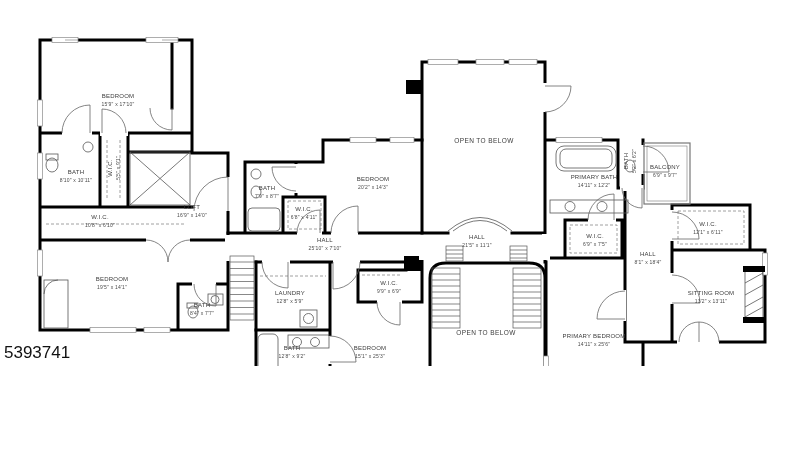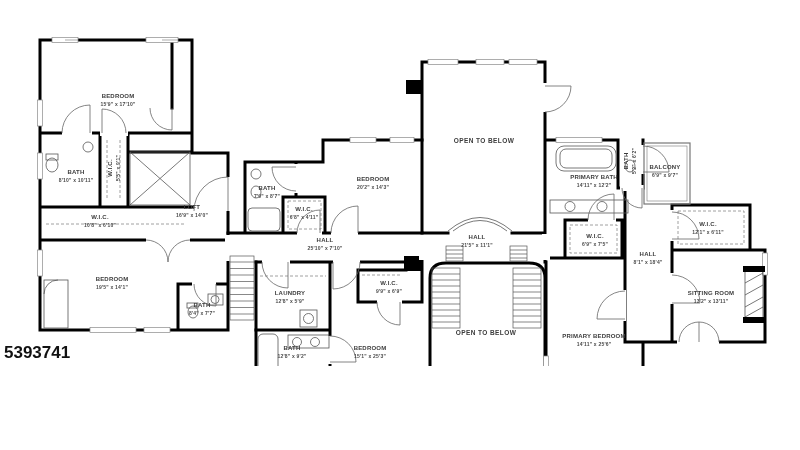--- a/index.html
+++ b/index.html
@@ -1,17 +1,17 @@
 <!DOCTYPE html>
 <html><head>
 <meta charset="utf-8">
 <style>
   html,body{margin:0;padding:0;background:#ffffff;}
   #canvas{position:relative;width:800px;height:366px;background:#ffffff;overflow:hidden;
-          font-family:"Liberation Sans",sans-serif;font-weight:bold;}
+          font-family:"Liberation Sans",sans-serif;}
   #plan-svg{position:absolute;left:0;top:0;}
   .plan-label{position:absolute;transform:translate(-50%,-50%);text-align:center;
               color:#3b3b3b;font-size:6px;line-height:1.3;letter-spacing:.2px;white-space:nowrap;}
   .plan-label .nm{display:block;font-size:6px;}
   .plan-label .dims{display:block;font-size:5px;color:#4a4a4a;}
   .plan-label.rot{transform:translate(-50%,-50%) rotate(-90deg);}
   .plan-label.big .nm{font-size:6.5px;letter-spacing:.4px;}
   #photo-id{position:absolute;left:4px;bottom:3px;font-size:17px;color:#111;
             font-family:"Liberation Sans",sans-serif;}
 </style>

